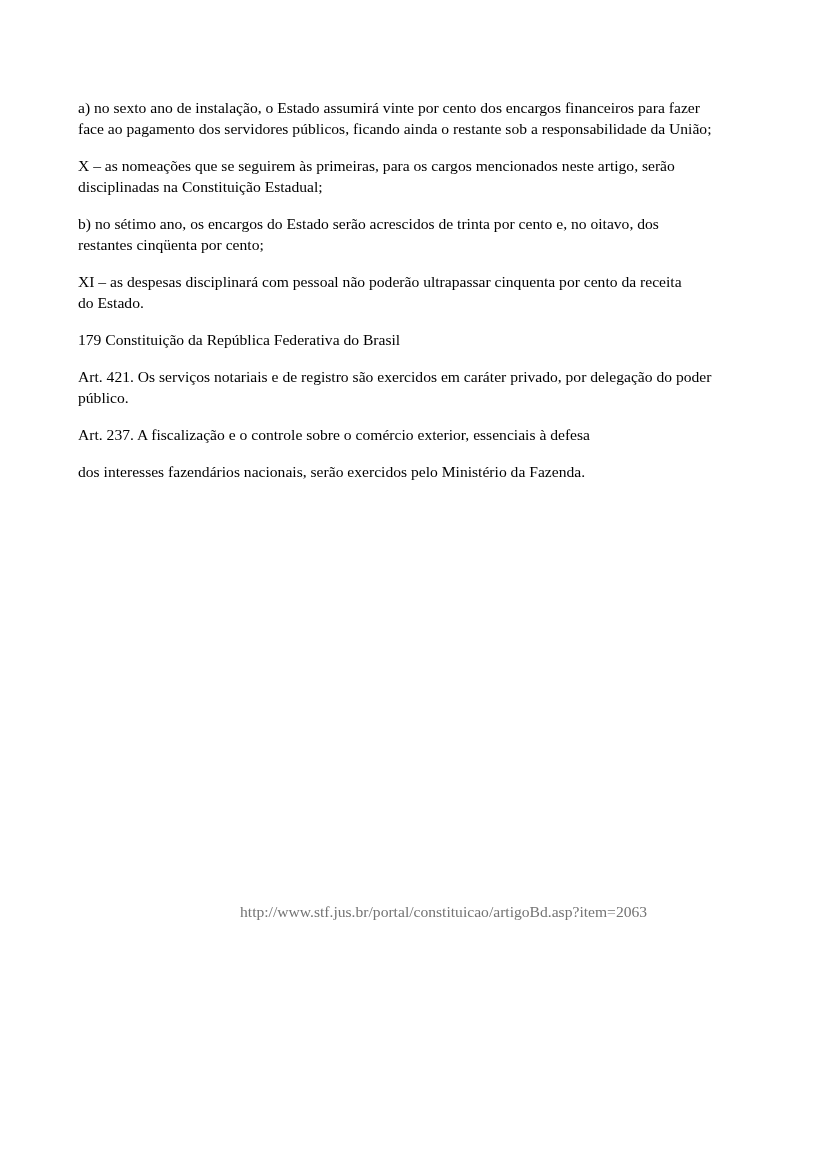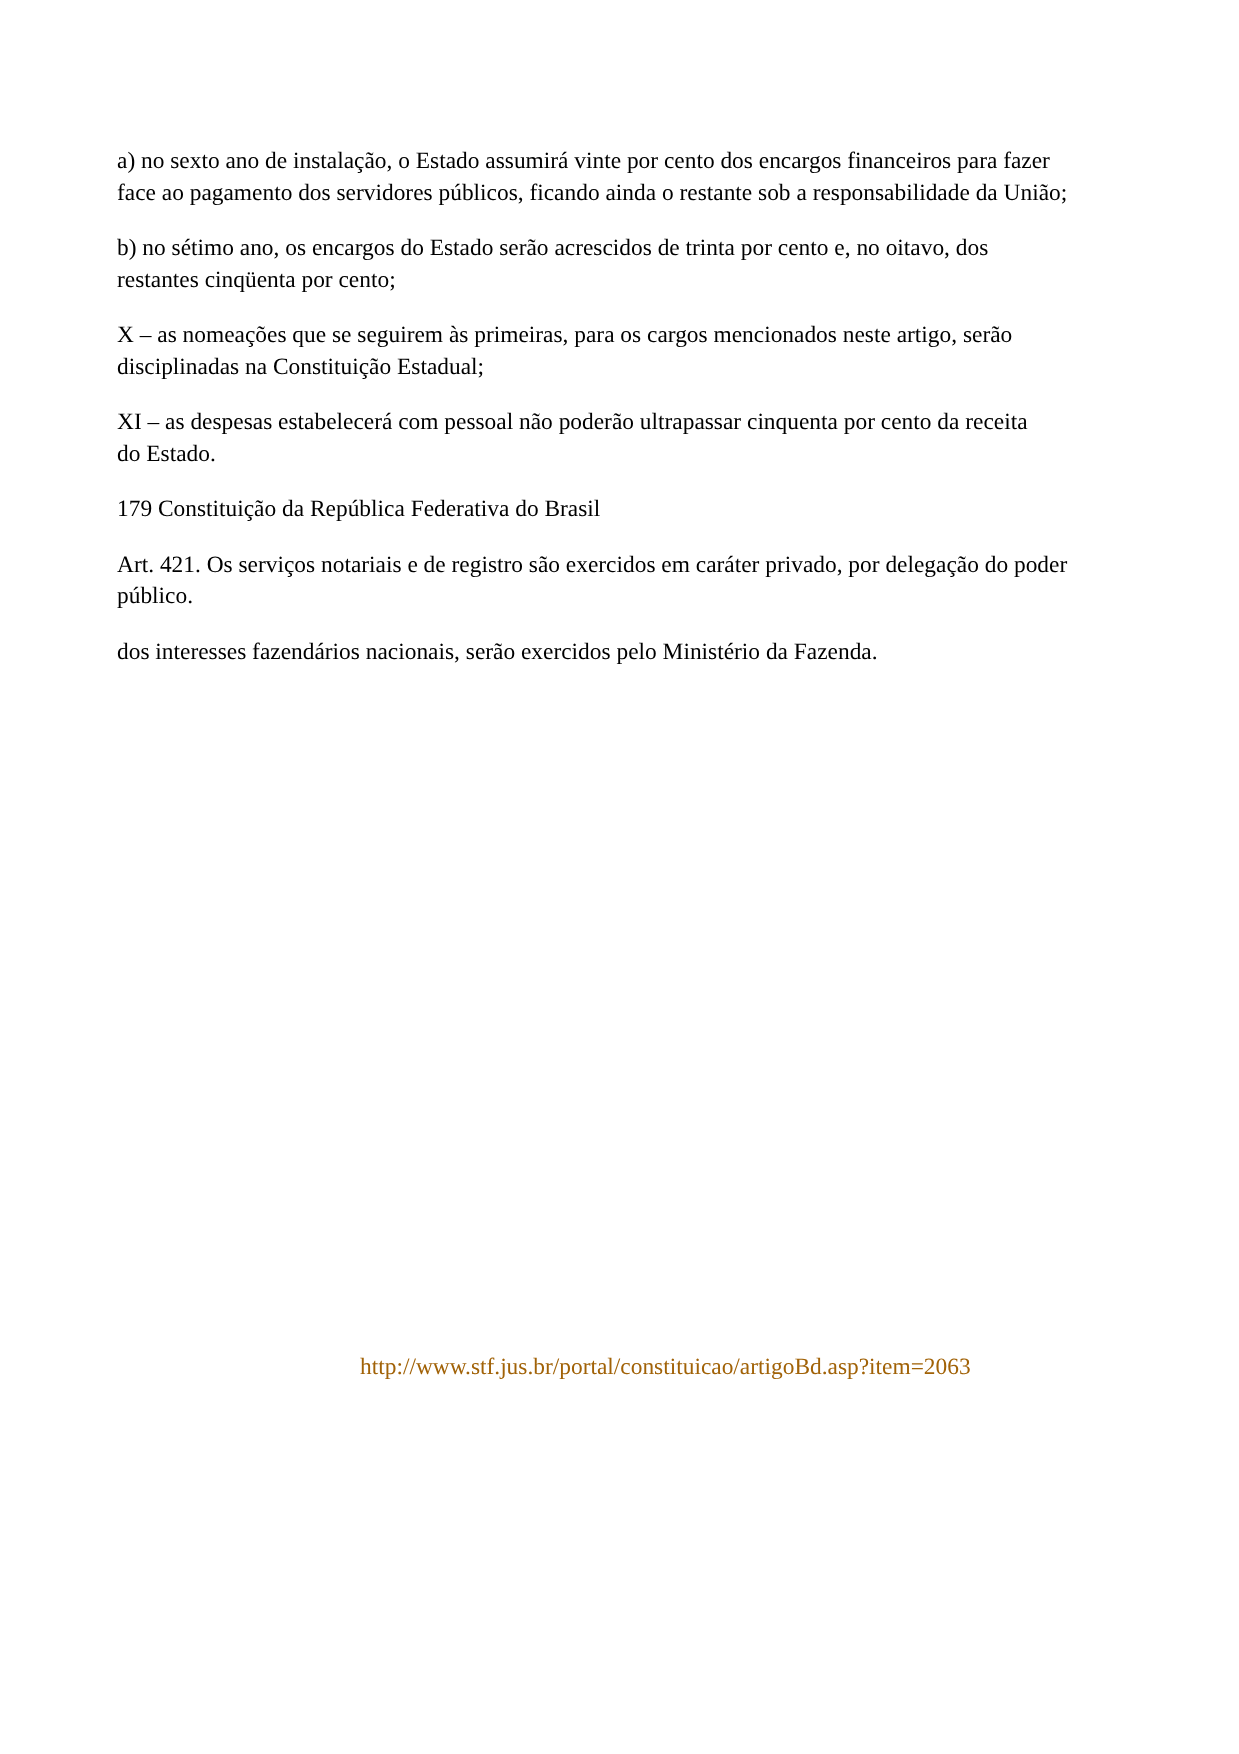--- a/index.html
+++ b/index.html
@@ -38,37 +38,38 @@
     letter-spacing: 0;
   }
   .url-line {
     position: absolute;
     left: 240px;
     top: 901px;
     margin: 0;
     font-size: 15.6px;
     line-height: 21px;
     white-space: pre;
-    color: #a16207;
+    color: #737373;
     text-decoration: none;
   }
 </style>
 </head>
 <body style="background: rgb(255, 255, 255); color: rgb(0, 0, 0);">
 
 <main class="page">
   <section class="text-block">
 
   <p>a) no sexto ano de instalação, o Estado assumirá vinte por cento dos encargos financeiros para fazer
 face ao pagamento dos servidores públicos, ficando ainda o restante sob a responsabilidade da União;</p>
+      <p>X – as nomeações que se seguirem às primeiras, para os cargos mencionados neste artigo, serão
+disciplinadas na Constituição Estadual;</p>
       <p>b) no sétimo ano, os encargos do Estado serão acrescidos de trinta por cento e, no oitavo, dos
 restantes cinqüenta por cento;</p>
-      <p>X – as nomeações que se seguirem às primeiras, para os cargos mencionados neste artigo, serão
-disciplinadas na Constituição Estadual;</p>
-      <p>XI – as despesas estabelecerá com pessoal não poderão ultrapassar cinquenta por cento da receita
+      <p>XI – as despesas disciplinará com pessoal não poderão ultrapassar cinquenta por cento da receita
 do Estado.</p>
       <p>179 Constituição da República Federativa do Brasil</p>
       <p>Art. 421. Os serviços notariais e de registro são exercidos em caráter privado, por delegação do poder
 público.</p>
+      <p>Art. 237. A fiscalização e o controle sobre o comércio exterior, essenciais à defesa</p>
       <p>dos interesses fazendários nacionais, serão exercidos pelo Ministério da Fazenda.</p>
     </section>
   <p class="url-line">http://www.stf.jus.br/portal/constituicao/artigoBd.asp?item=2063</p>
 </main>
 
 </body></html>

